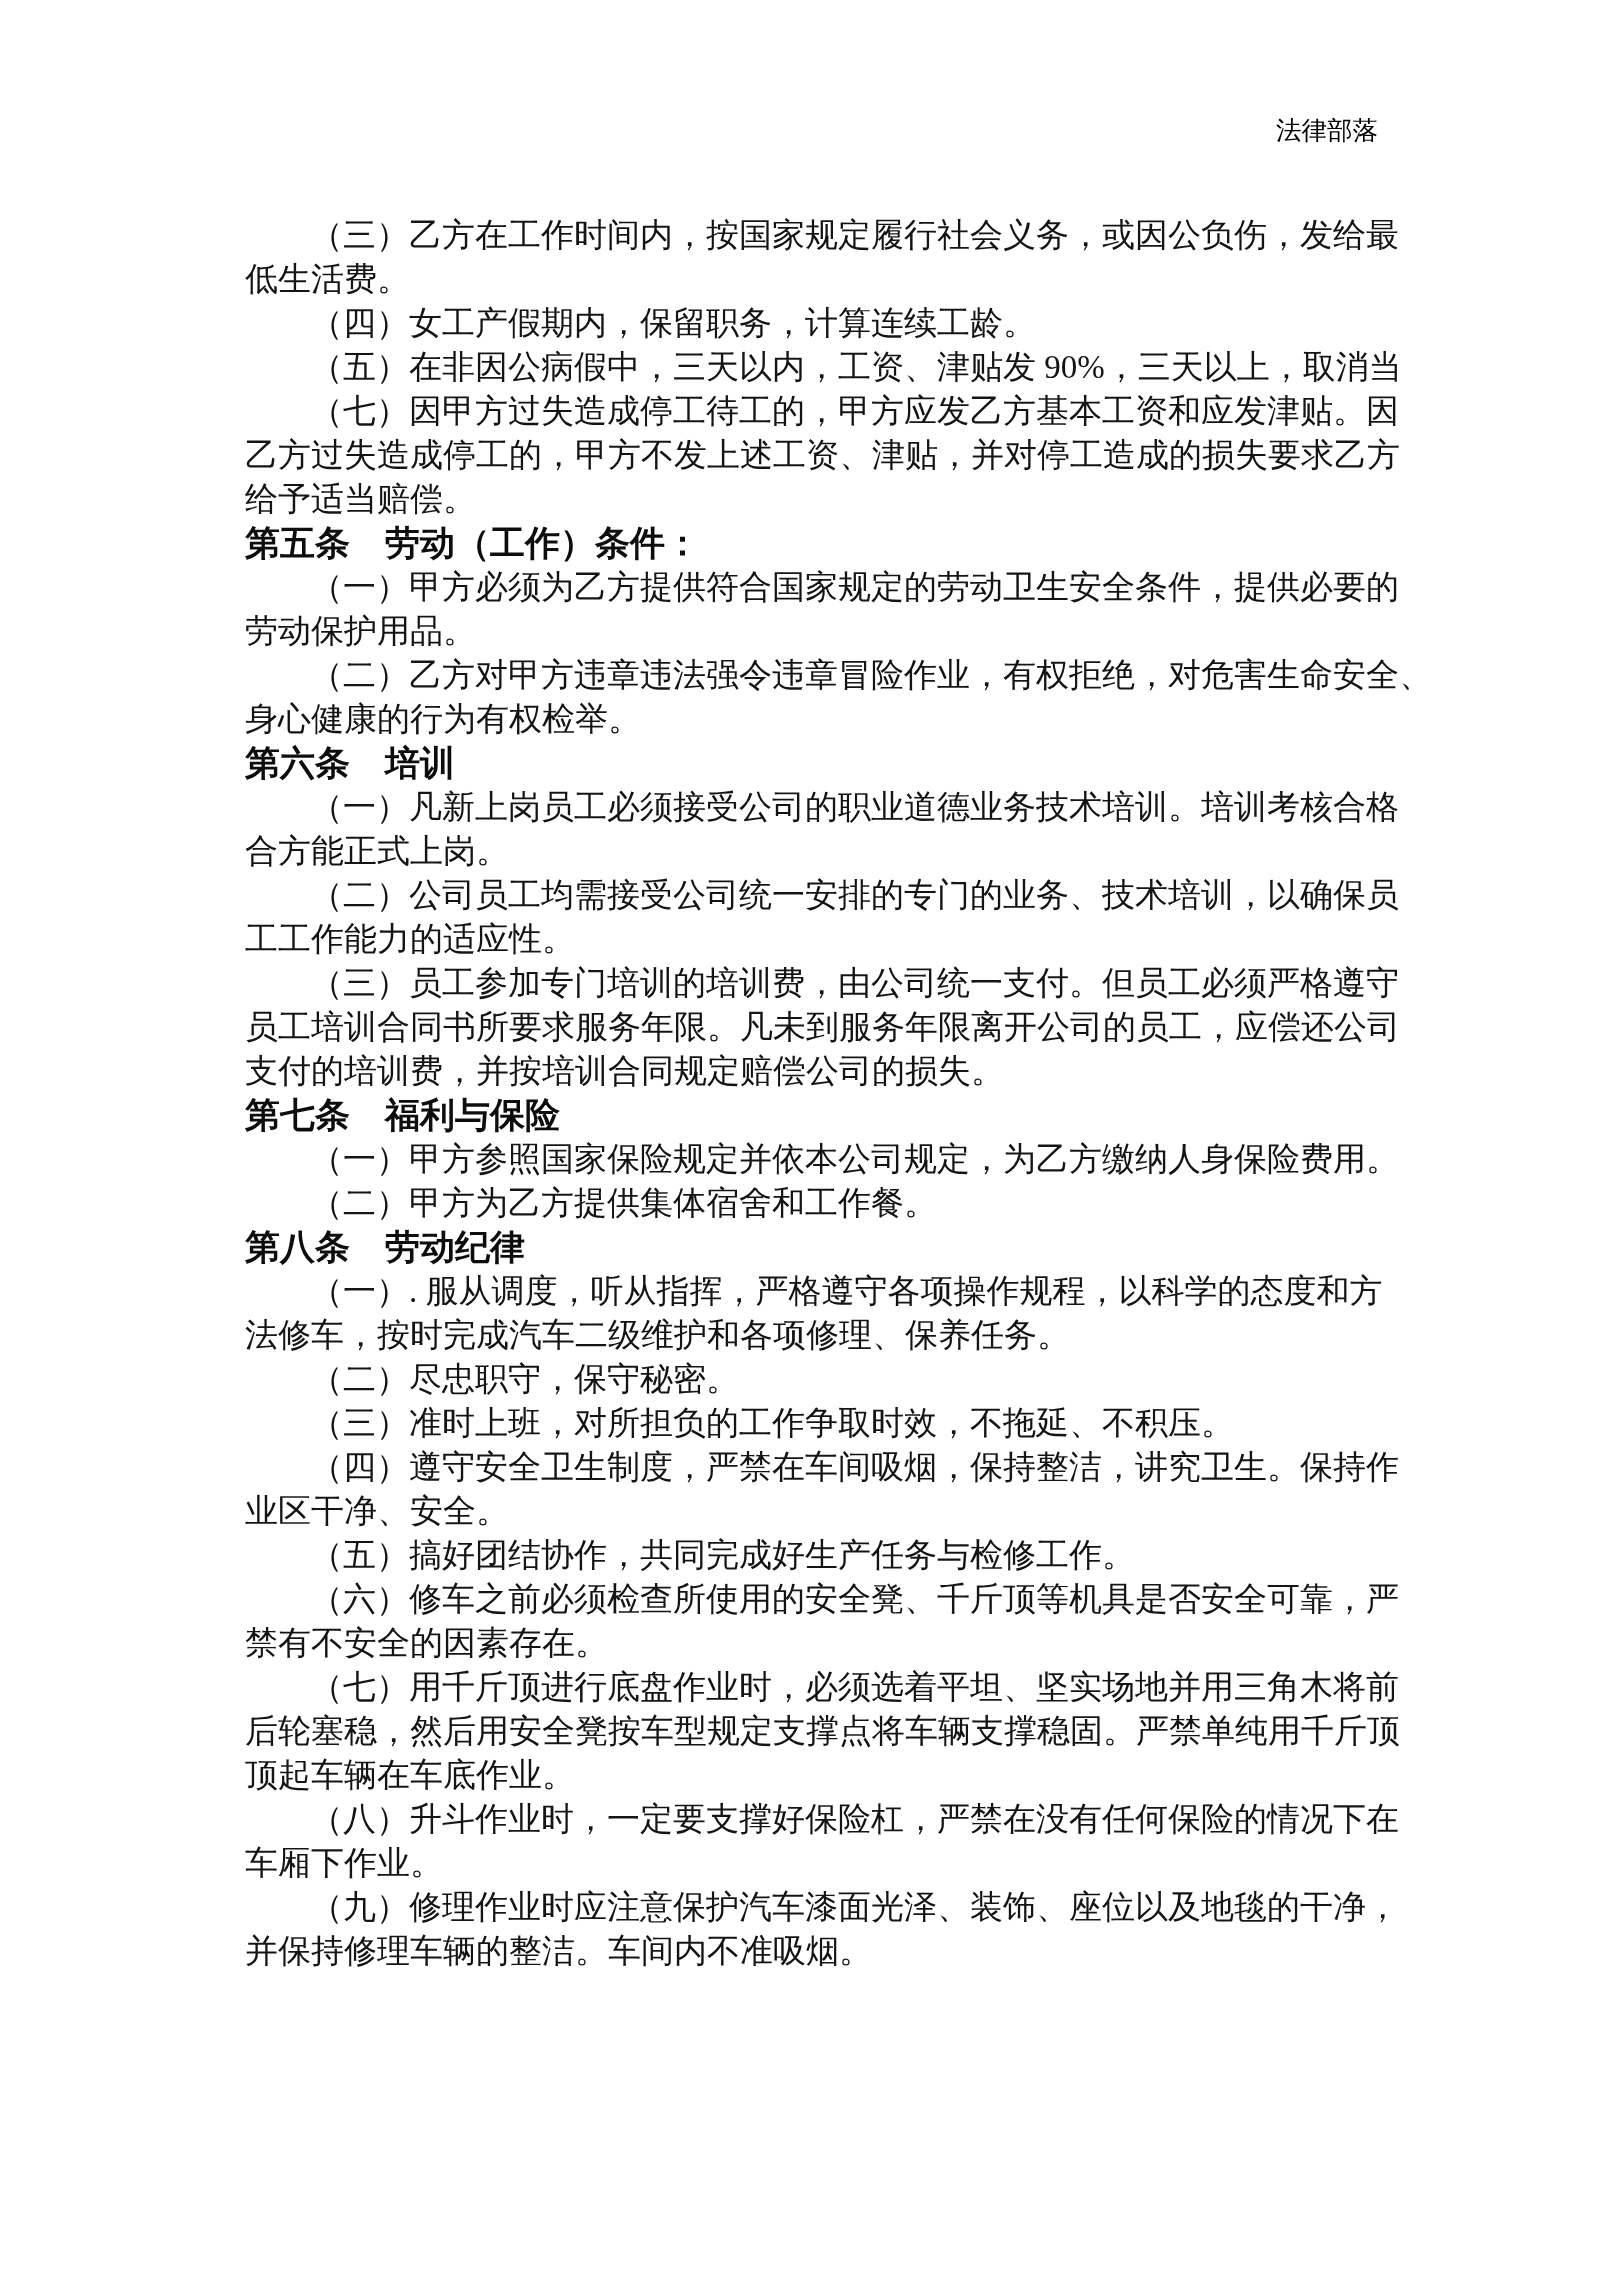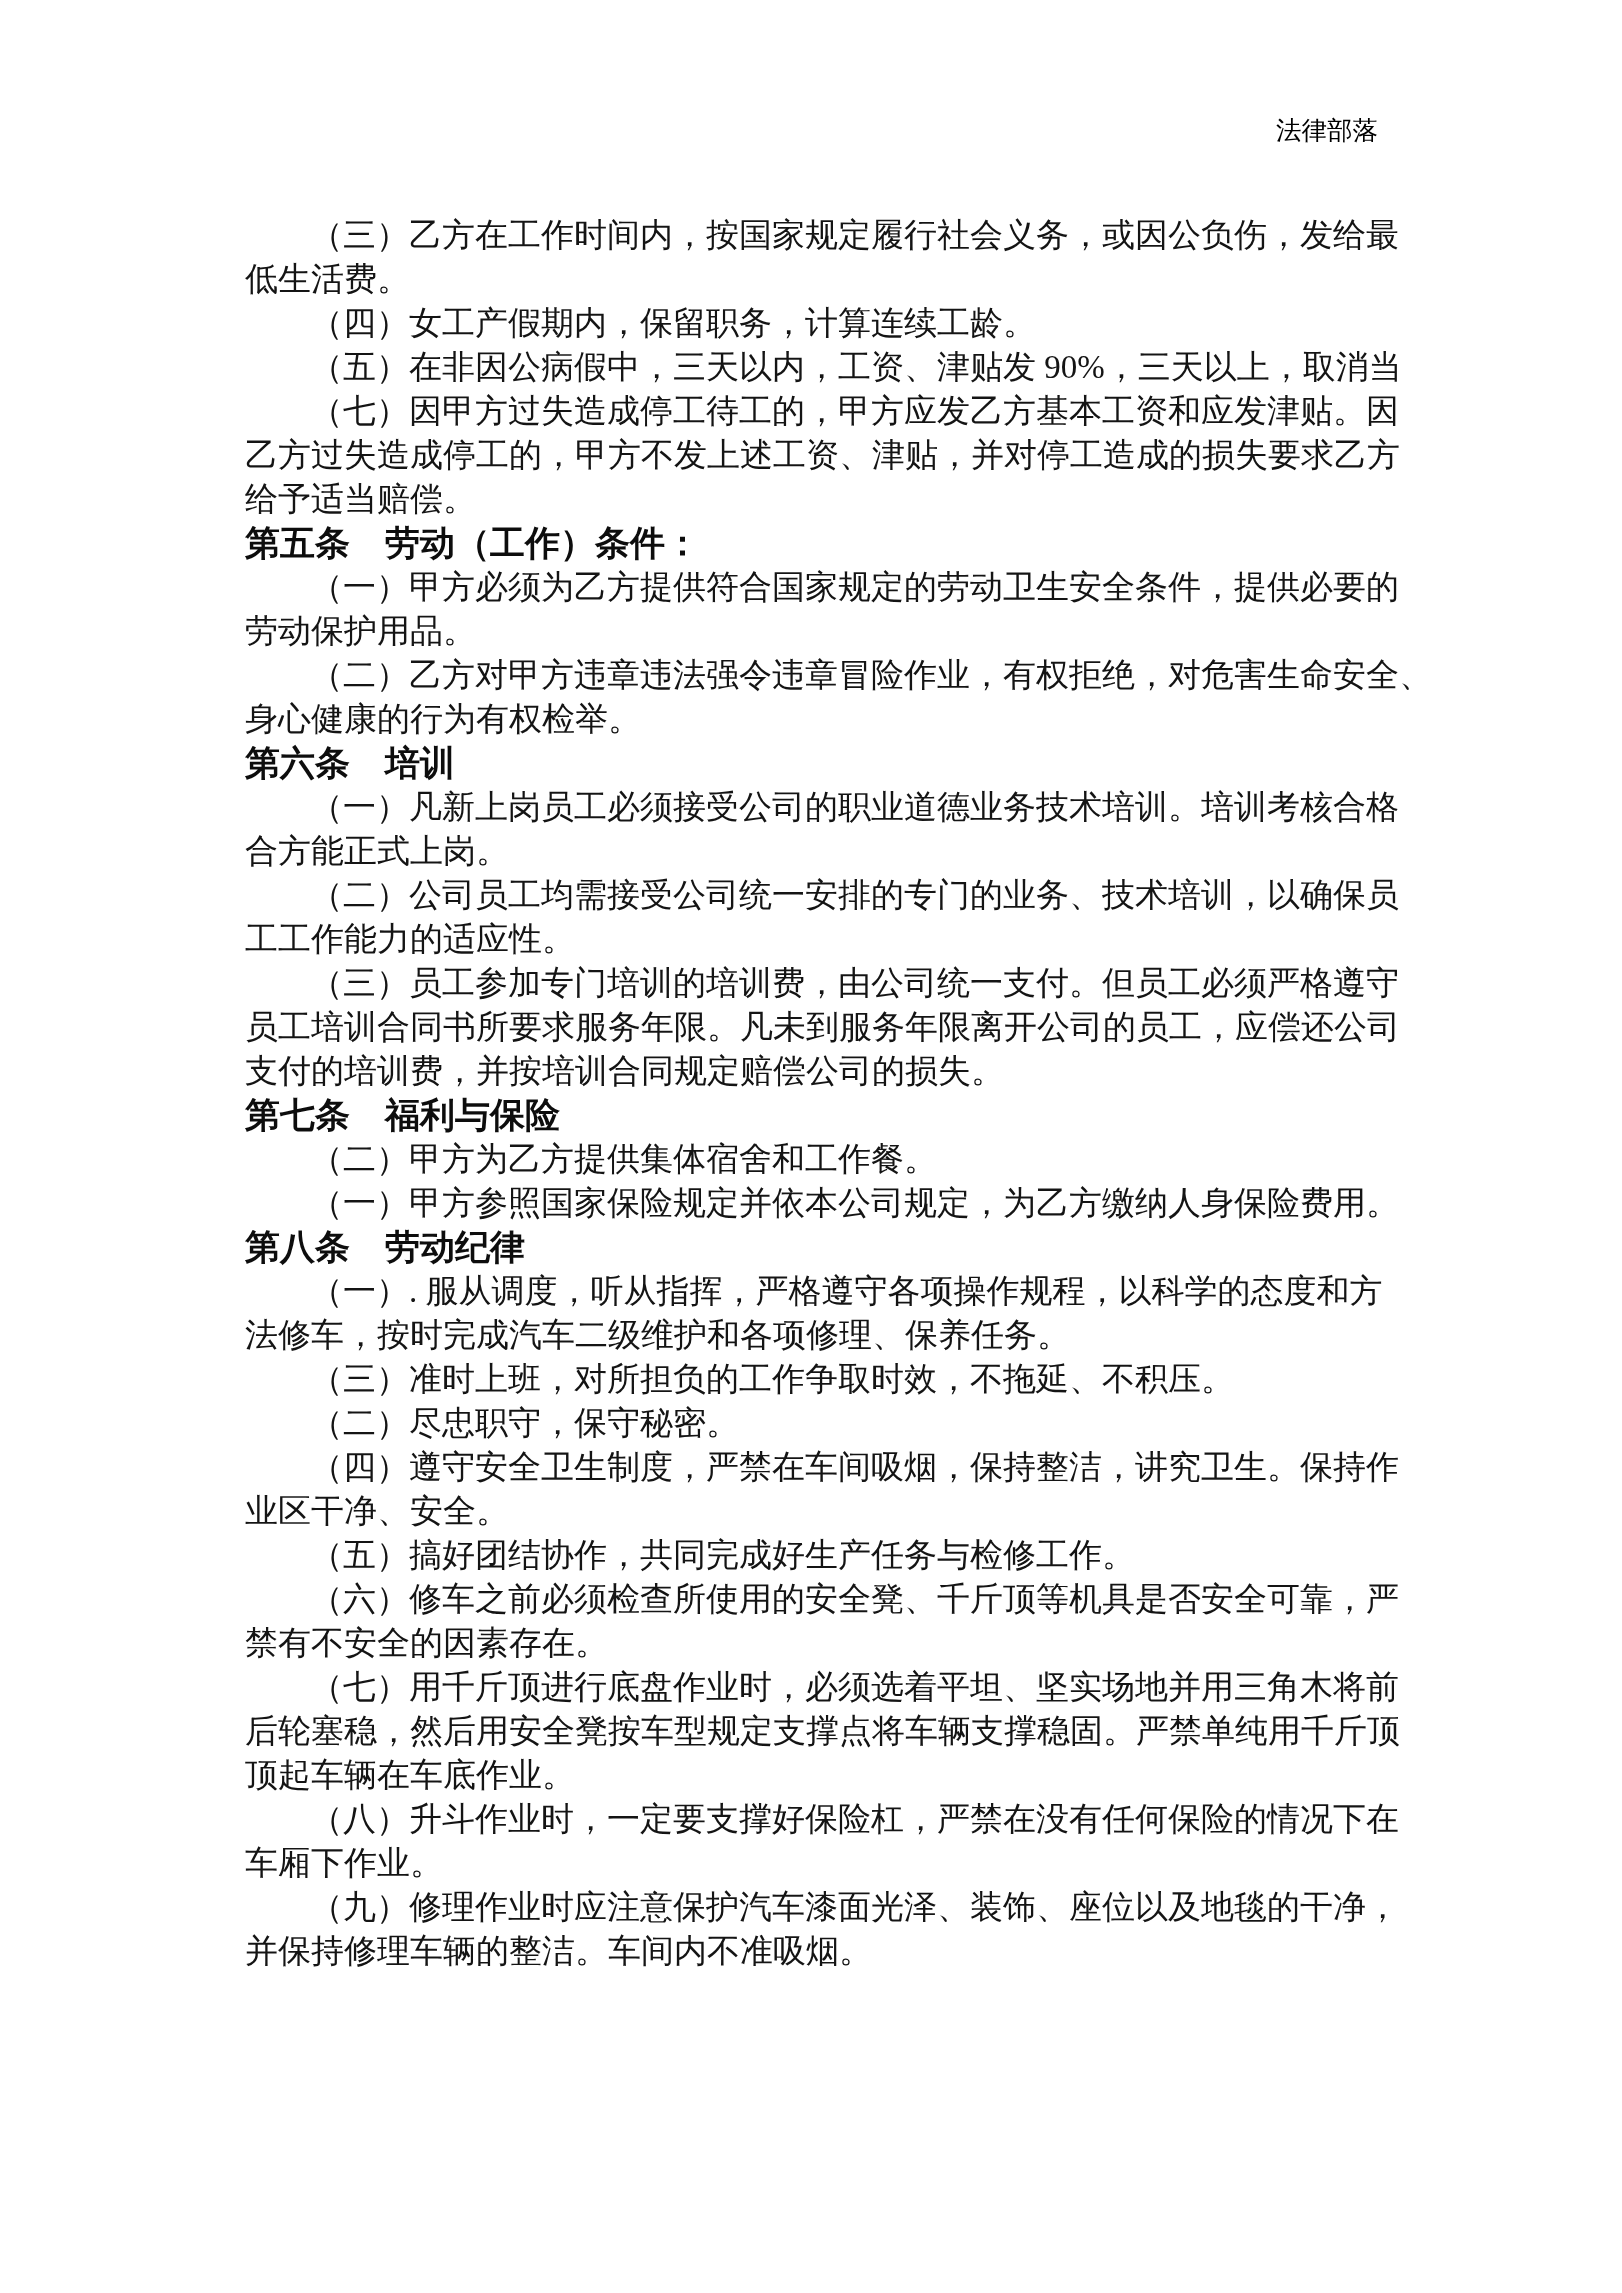--- a/index.html
+++ b/index.html
@@ -72,27 +72,27 @@
     <div class="line flush">身心健康的行为有权检举。</div>
     <div class="line heading"><span class="h-label">第六条</span><span class="h-title">培训</span></div>
     <div class="line indent">（一）凡新上岗员工必须接受公司的职业道德业务技术培训。培训考核合格</div>
     <div class="line flush">合方能正式上岗。</div>
     <div class="line indent">（二）公司员工均需接受公司统一安排的专门的业务、技术培训，以确保员</div>
     <div class="line flush">工工作能力的适应性。</div>
     <div class="line indent">（三）员工参加专门培训的培训费，由公司统一支付。但员工必须严格遵守</div>
     <div class="line flush">员工培训合同书所要求服务年限。凡未到服务年限离开公司的员工，应偿还公司</div>
     <div class="line flush">支付的培训费，并按培训合同规定赔偿公司的损失。</div>
     <div class="line heading"><span class="h-label">第七条</span><span class="h-title">福利与保险</span></div>
+    <div class="line indent">（一）甲方参照国家保险规定并依本公司规定，为乙方缴纳人身保险费用。</div>
     <div class="line indent">（二）甲方为乙方提供集体宿舍和工作餐。</div>
-    <div class="line indent">（一）甲方参照国家保险规定并依本公司规定，为乙方缴纳人身保险费用。</div>
     <div class="line heading"><span class="h-label">第八条</span><span class="h-title">劳动纪律</span></div>
     <div class="line indent">（一）. 服从调度，听从指挥，严格遵守各项操作规程，以科学的态度和方</div>
     <div class="line flush">法修车，按时完成汽车二级维护和各项修理、保养任务。</div>
+    <div class="line indent">（二）尽忠职守，保守秘密。</div>
     <div class="line indent">（三）准时上班，对所担负的工作争取时效，不拖延、不积压。</div>
-    <div class="line indent">（二）尽忠职守，保守秘密。</div>
     <div class="line indent">（四）遵守安全卫生制度，严禁在车间吸烟，保持整洁，讲究卫生。保持作</div>
     <div class="line flush">业区干净、安全。</div>
     <div class="line indent">（五）搞好团结协作，共同完成好生产任务与检修工作。</div>
     <div class="line indent">（六）修车之前必须检查所使用的安全凳、千斤顶等机具是否安全可靠，严</div>
     <div class="line flush">禁有不安全的因素存在。</div>
     <div class="line indent">（七）用千斤顶进行底盘作业时，必须选着平坦、坚实场地并用三角木将前</div>
     <div class="line flush">后轮塞稳，然后用安全凳按车型规定支撑点将车辆支撑稳固。严禁单纯用千斤顶</div>
     <div class="line flush">顶起车辆在车底作业。</div>
     <div class="line indent">（八）升斗作业时，一定要支撑好保险杠，严禁在没有任何保险的情况下在</div>
     <div class="line flush">车厢下作业。</div>

